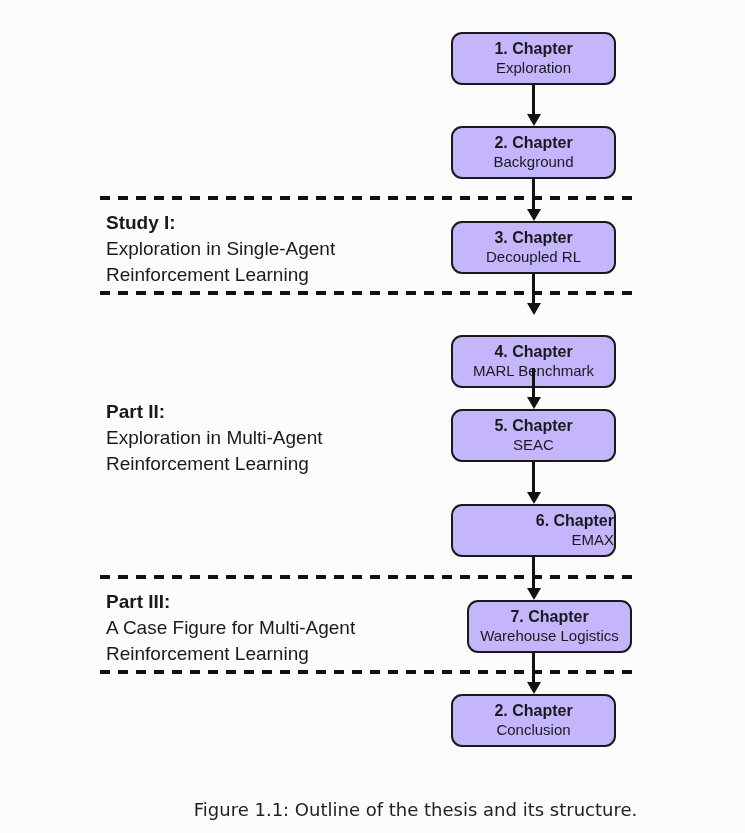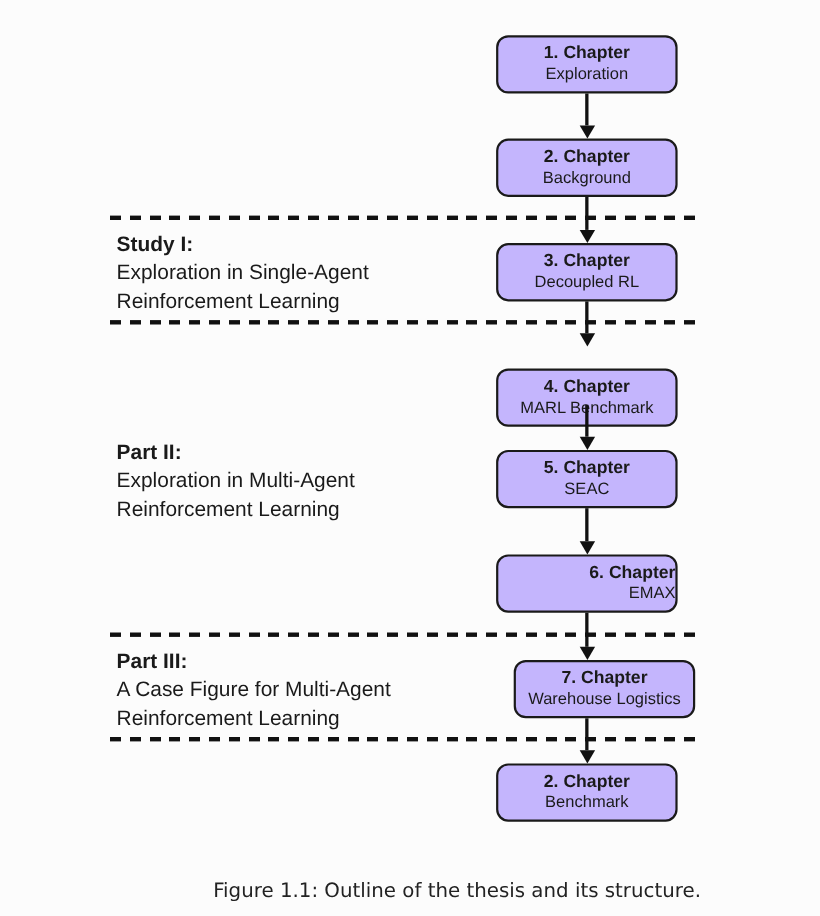--- a/index.html
+++ b/index.html
@@ -152,21 +152,21 @@
   <div class="chapter-box box-6">
     <div class="box-title">6. Chapter</div>
     <div class="box-subtitle">EMAX</div>
   </div>
   <div class="chapter-box box-7">
     <div class="box-title">7. Chapter</div>
     <div class="box-subtitle">Warehouse Logistics</div>
   </div>
   <div class="chapter-box box-8">
     <div class="box-title">2. Chapter</div>
-    <div class="box-subtitle">Benchmark</div>
+    <div class="box-subtitle">Conclusion</div>
   </div>
 
   <div class="arrow arrow-1">
     <div class="shaft"></div>
     <div class="head"></div>
   </div>
   <div class="arrow arrow-2">
     <div class="shaft"></div>
     <div class="head"></div>
   </div>

